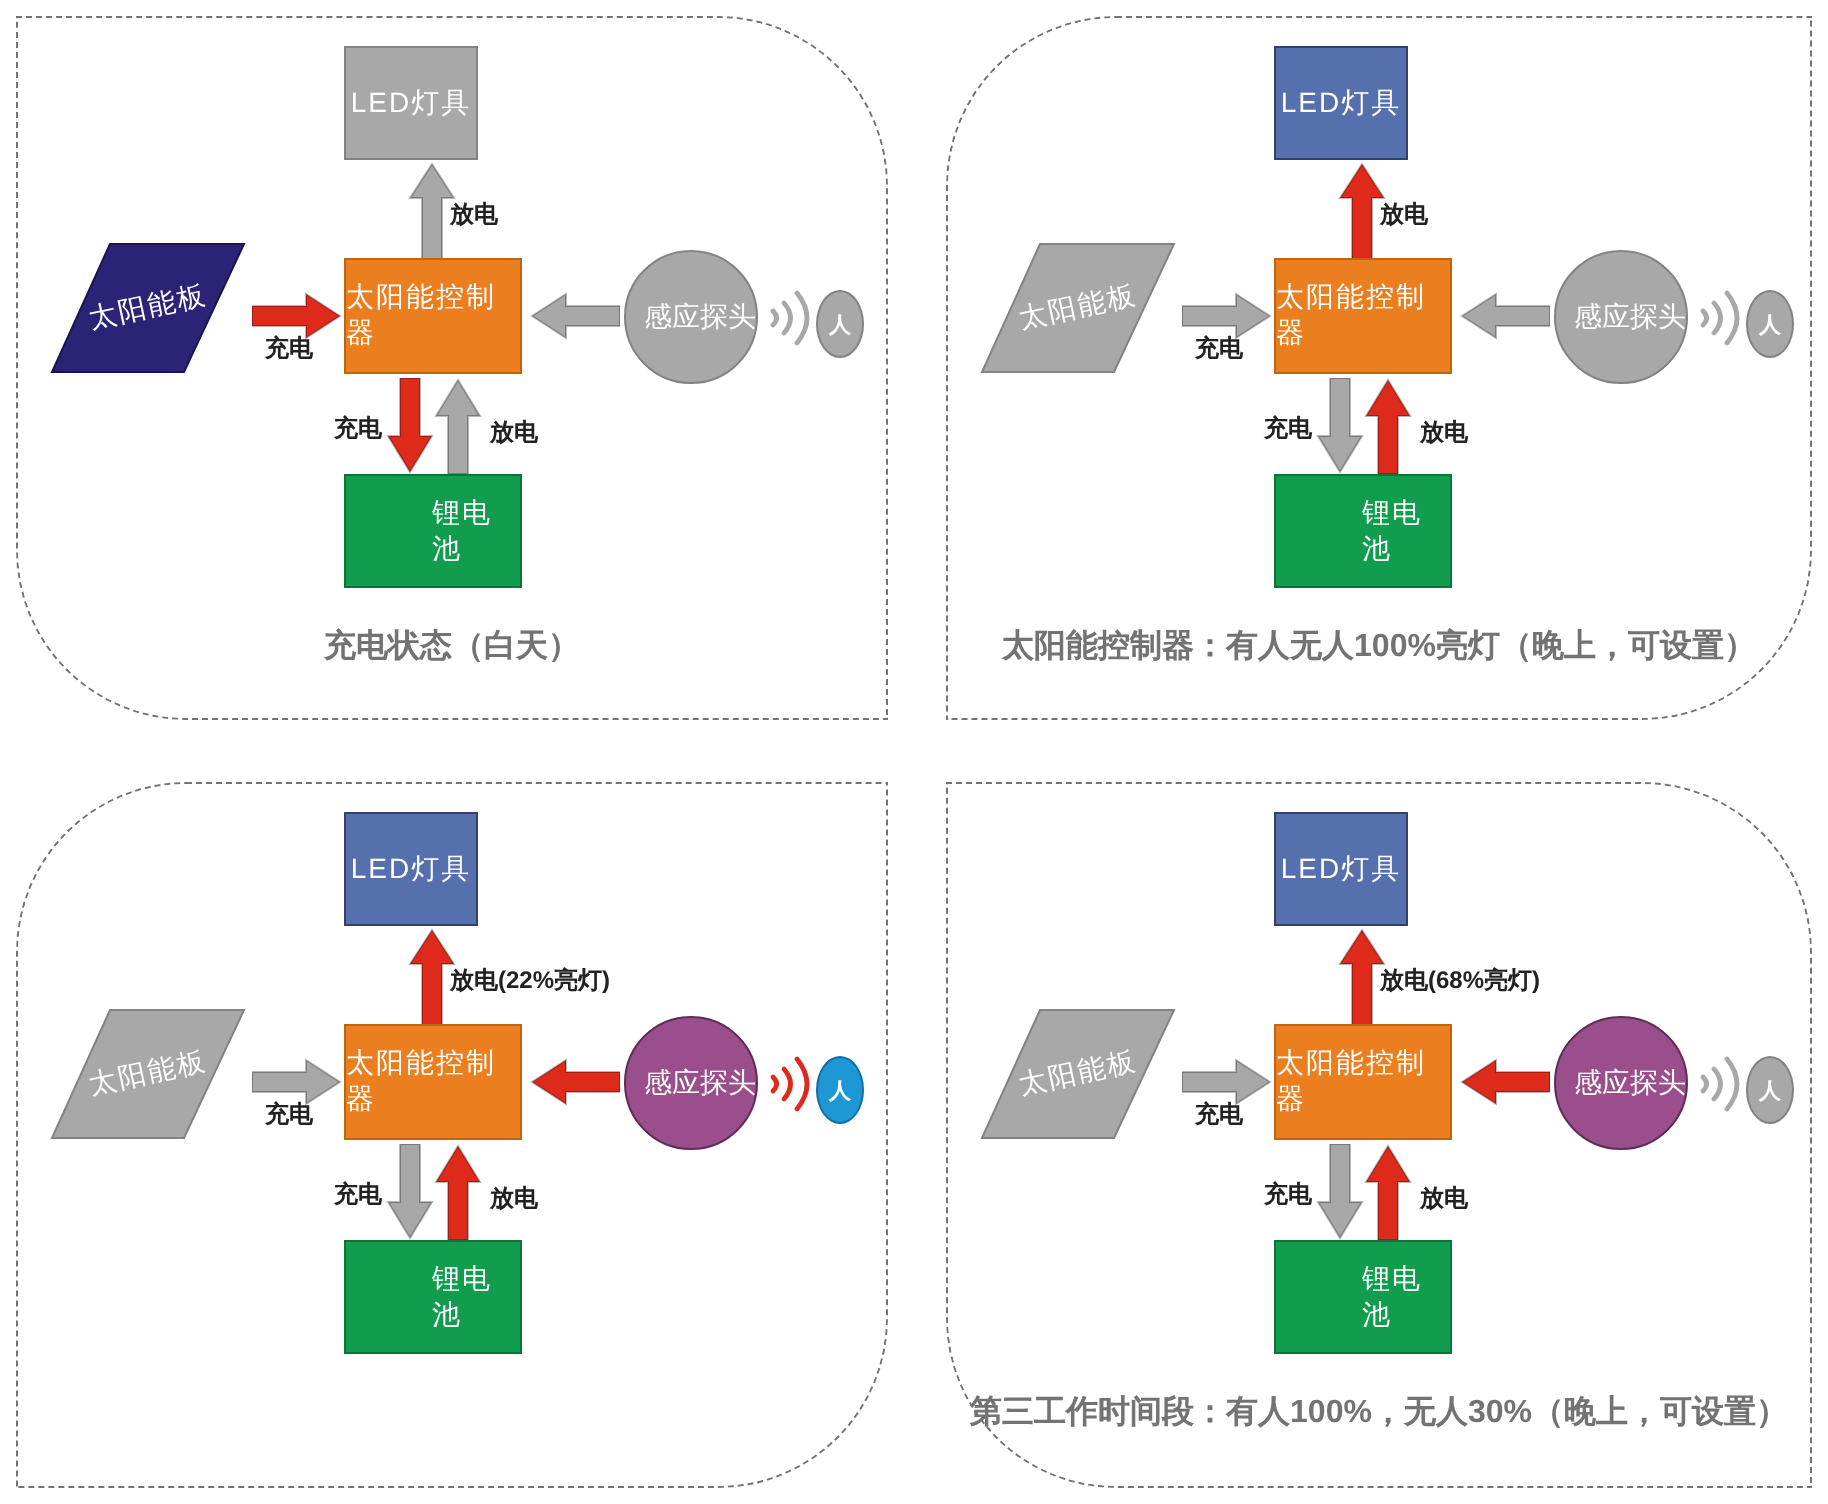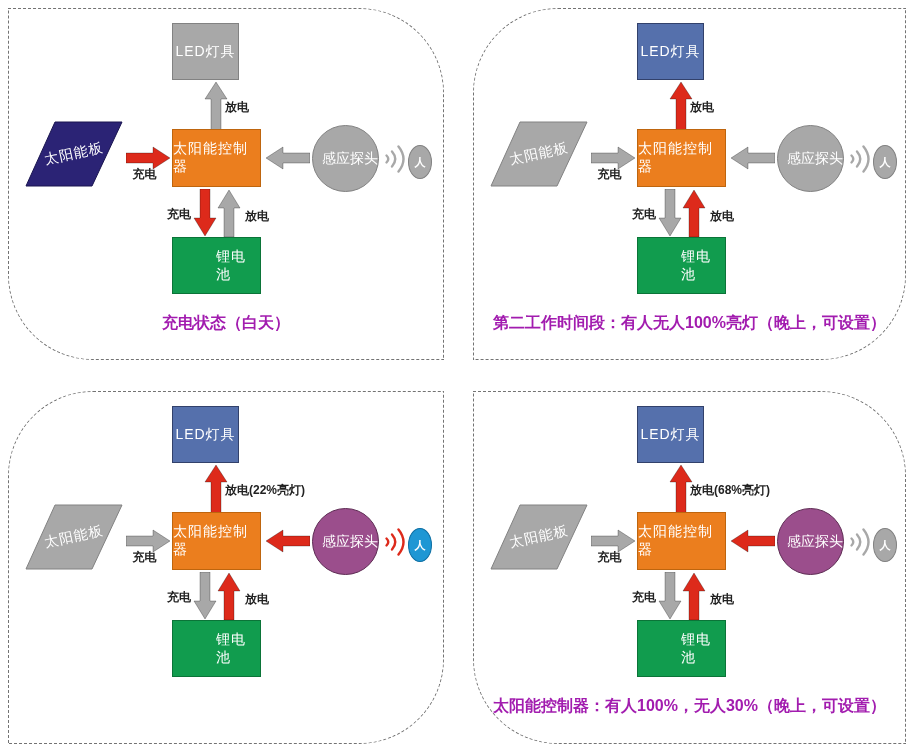--- a/index.html
+++ b/index.html
@@ -50,21 +50,21 @@
   .state-gray { color:var(--gray_shape); }
 
   .waves { position:absolute; left:374px; top:132px; width:23px; height:36px; }
   .waves svg { display:block; width:100%; height:100%; }
   .waves path { stroke:currentColor; stroke-width:2.4; fill:none; stroke-linecap:round; }
   .waves-gray { color:var(--gray_shape); }
   .waves-red  { color:var(--red); }
 
   .lbl { position:absolute; font-size:12px; font-weight:bold; color:#222; white-space:nowrap;text-align:center; }
   .caption { position:absolute; left:0; right:0; top:304px; text-align:center;
-             font-size:16px; font-weight:bold; color:#a21caf; white-space:nowrap; }
+             font-size:16px; font-weight:bold; color:#737373; white-space:nowrap; }
 </style>
 </head>
 <body>
 
 <div id="canvas">
 
   <div class="panel rad-a" style="left:8px;top:8px;width:436px;height:352px;">
     <div class="box led-box led-off">
         <span>LED灯具</span>
       </div>
@@ -176,21 +176,21 @@
     <div class="arrow state-red" style="left:208px;top:180px;width:24px;height:48px;">
         <svg viewBox="0 0 24 48">
           <polygon points="7,48 7,19 1,19 12,1 23,19 17,19 17,48"></polygon>
         </svg>
       </div>
     <div class="lbl" style="left:148px;top:197px;width:34px;text-align:right;">充电</div>
     <div class="lbl" style="left:236px;top:199px;">放电</div>
     <div class="box battery-box">
         <span>锂电池</span>
       </div>
-    <div class="caption">第二工作时间段：有人无人100%亮灯（晚上，可设置）</div>
+    <div class="caption">太阳能控制器：有人无人100%亮灯（晚上，可设置）</div>
   </div>
 
   <div class="panel rad-b" style="left:8px;top:391px;width:436px;height:353px;">
     <div class="box led-box led-on">
         <span>LED灯具</span>
       </div>
     <div class="arrow state-red" style="left:194px;top:72px;width:26px;height:49px;">
         <svg viewBox="0 0 26 49">
           <polygon points="8,49 8,18 2,18 13,1 24,18 18,18 18,49"></polygon>
         </svg>
@@ -297,16 +297,16 @@
     <div class="arrow state-red" style="left:208px;top:180px;width:24px;height:48px;">
         <svg viewBox="0 0 24 48">
           <polygon points="7,48 7,19 1,19 12,1 23,19 17,19 17,48"></polygon>
         </svg>
       </div>
     <div class="lbl" style="left:148px;top:197px;width:34px;text-align:right;">充电</div>
     <div class="lbl" style="left:236px;top:199px;">放电</div>
     <div class="box battery-box">
         <span>锂电池</span>
       </div>
-    <div class="caption">太阳能控制器：有人100%，无人30%（晚上，可设置）</div>
+    <div class="caption">第三工作时间段：有人100%，无人30%（晚上，可设置）</div>
   </div>
 
 </div>
 
 </body></html>

